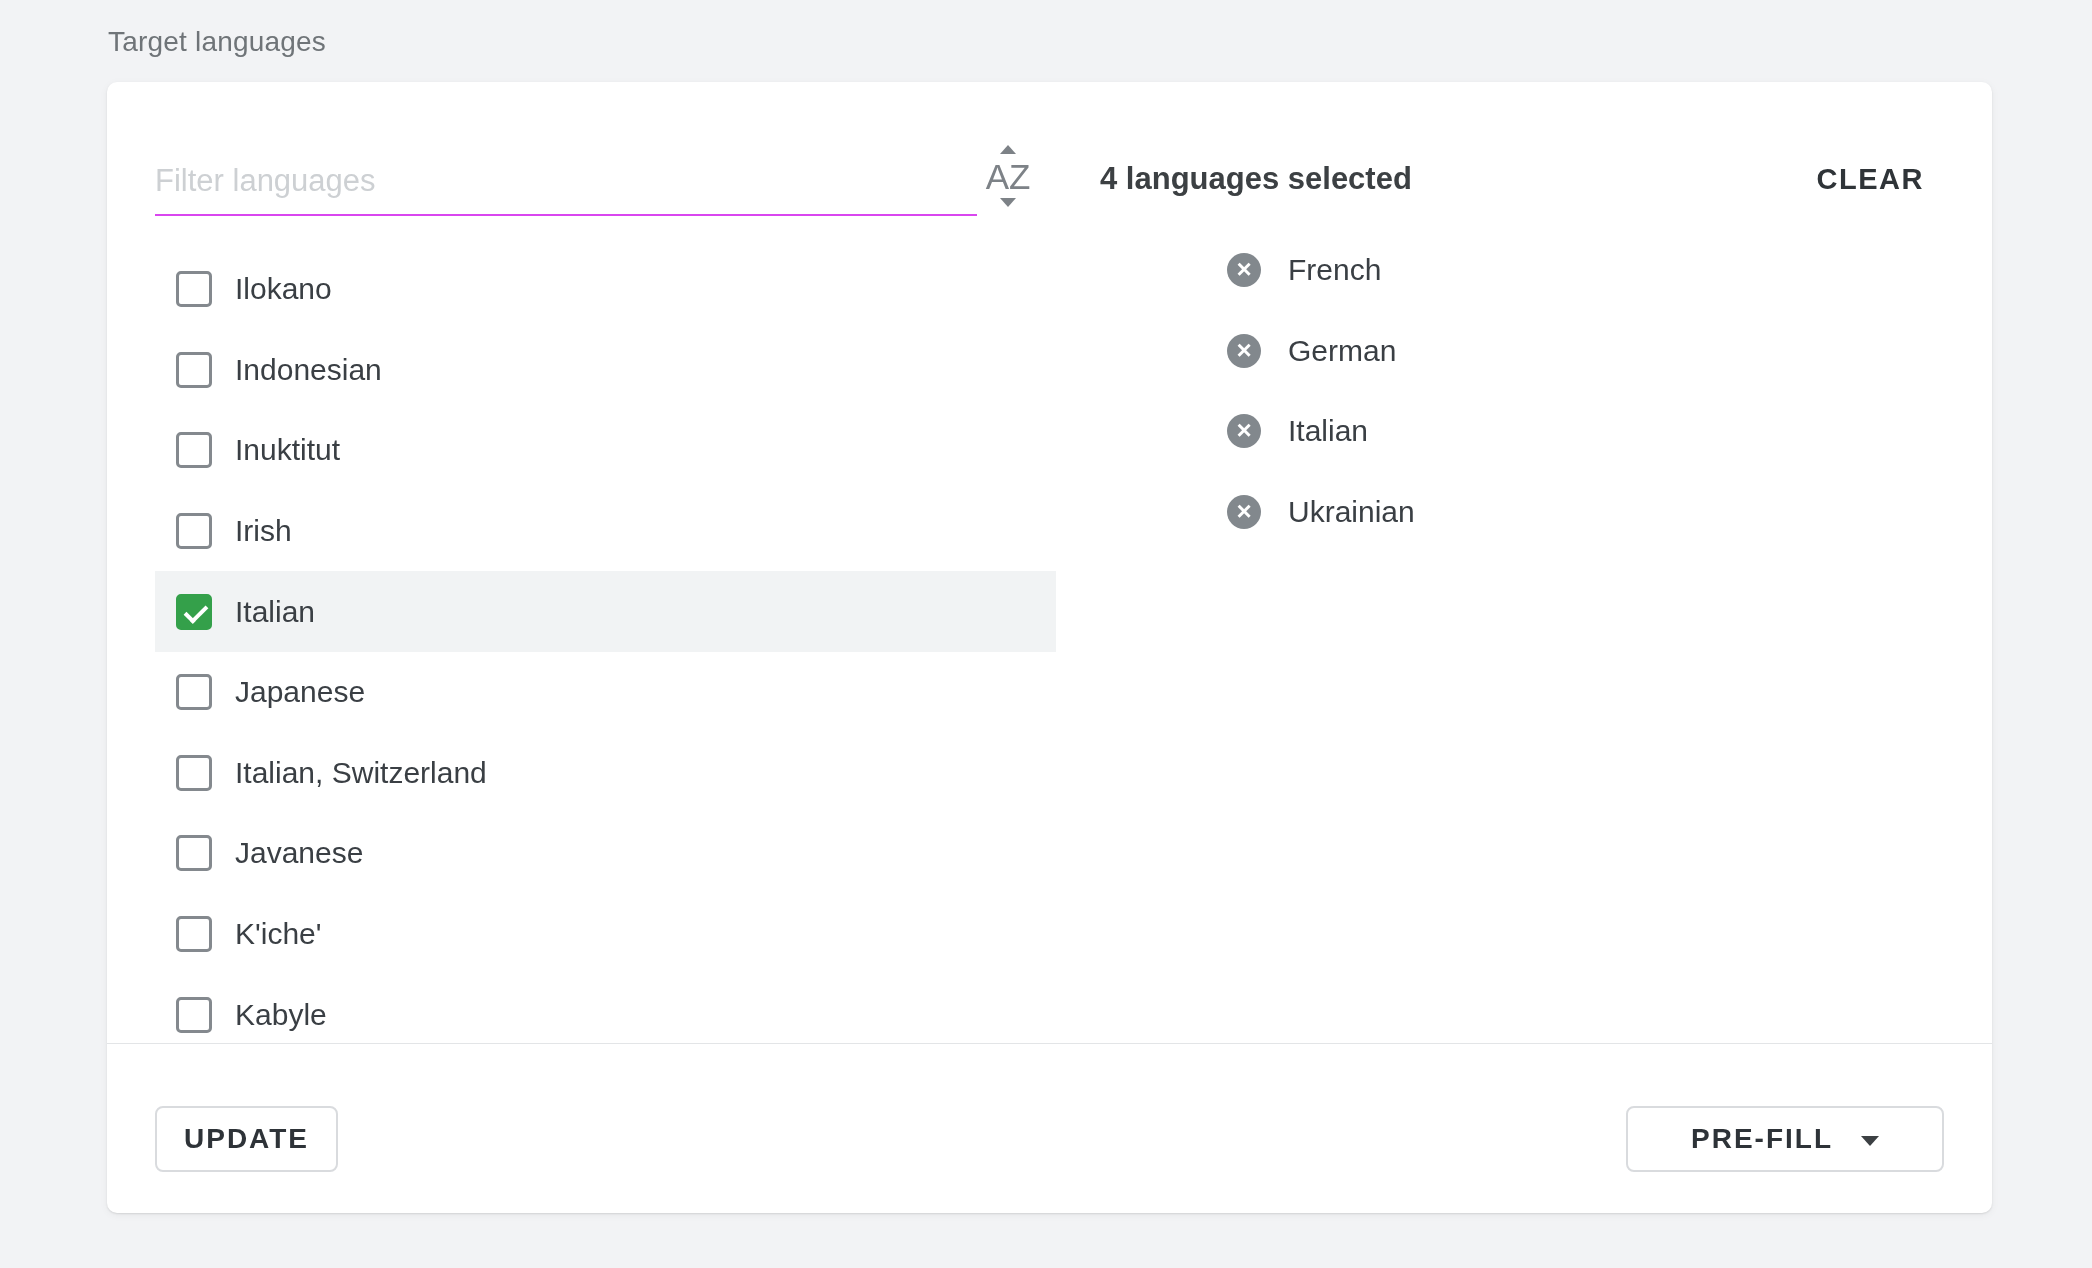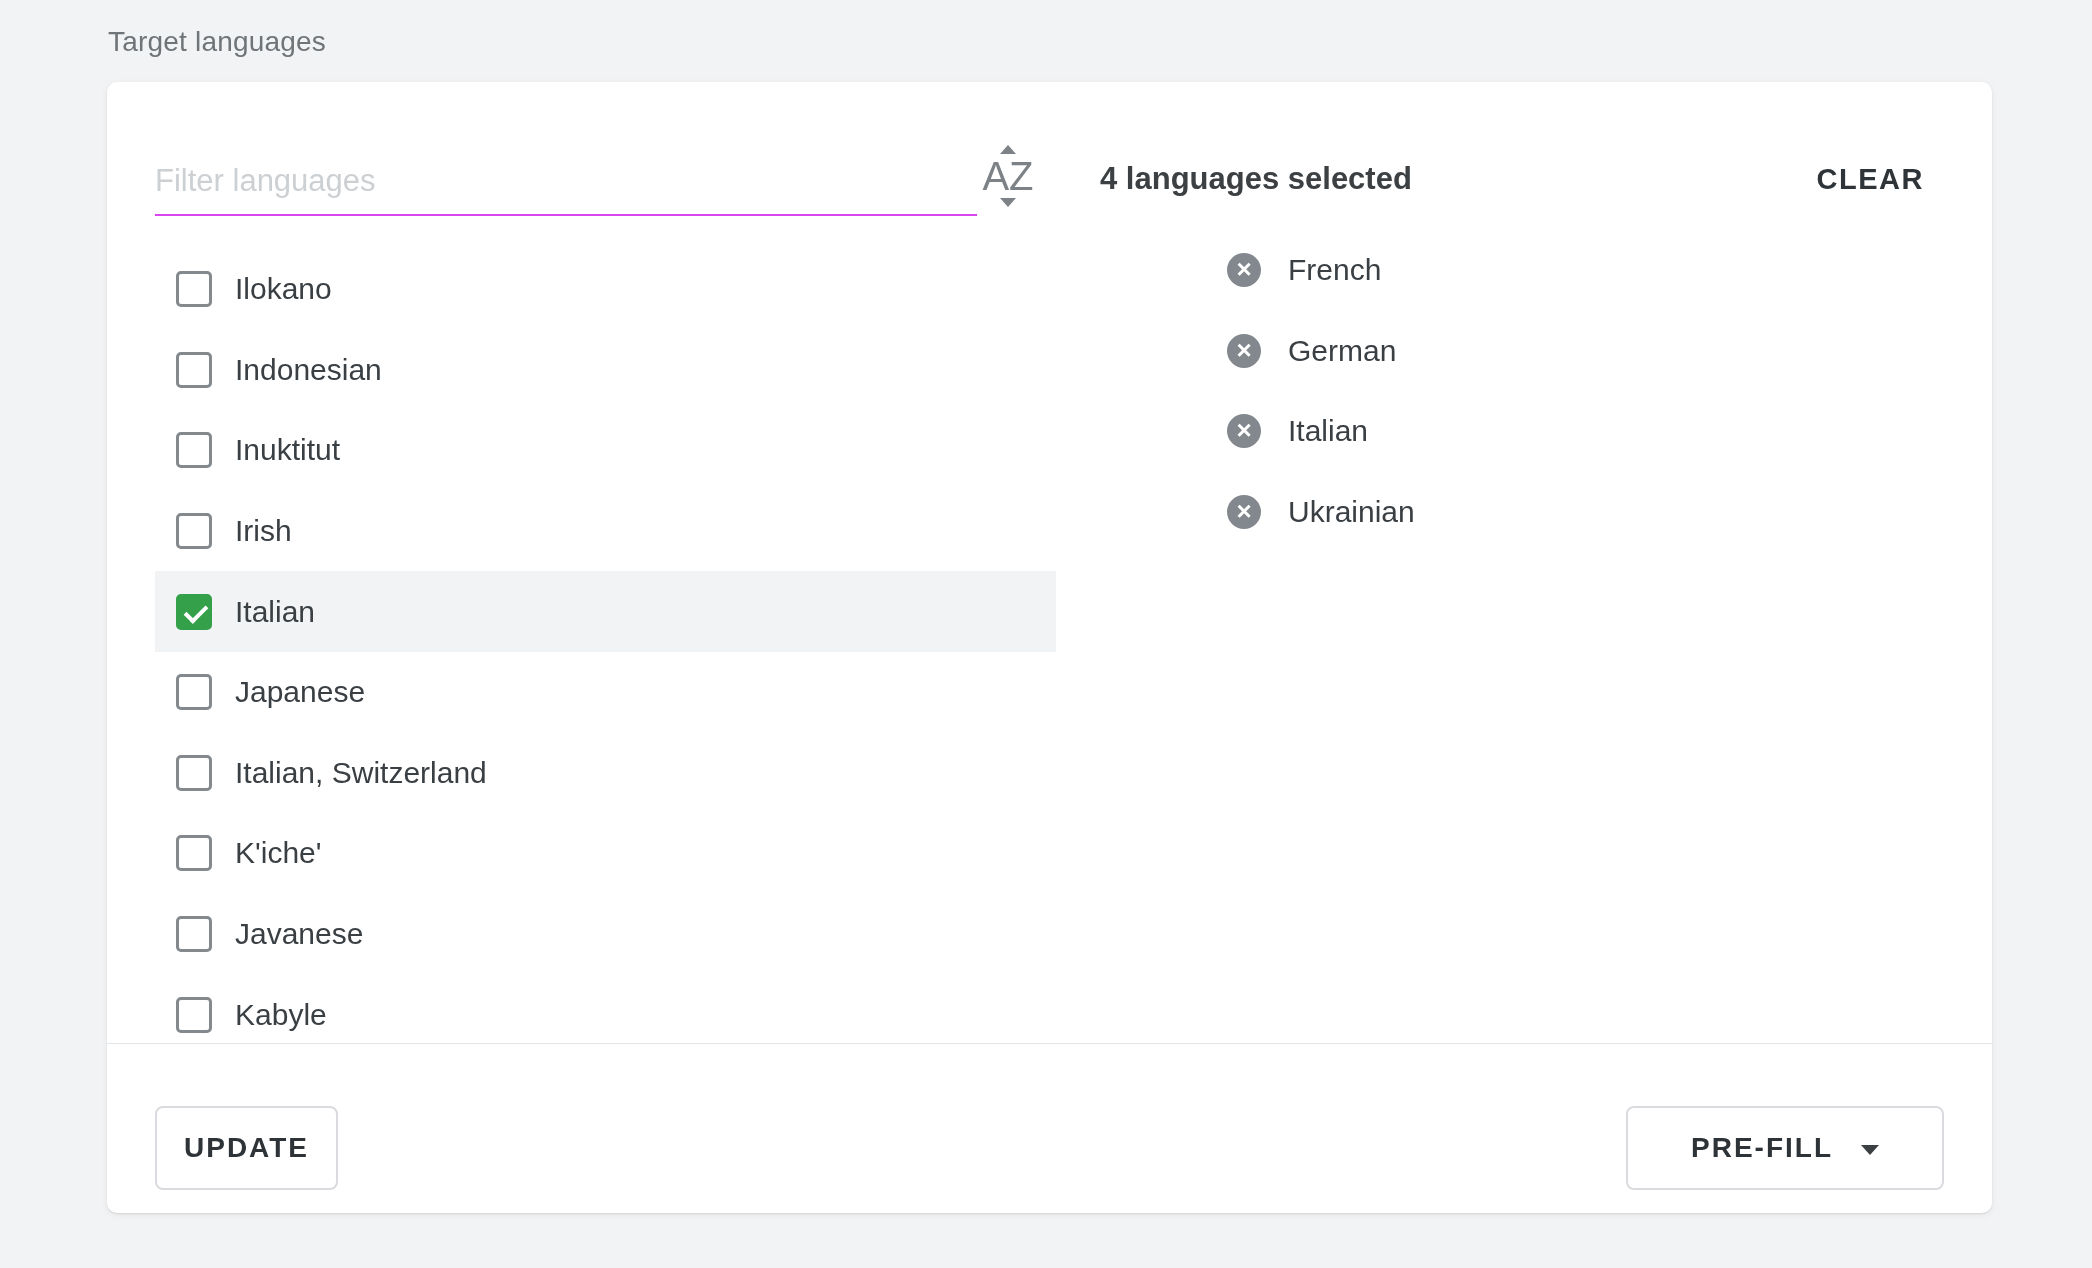--- a/index.html
+++ b/index.html
@@ -31,21 +31,21 @@
     background:transparent;padding:0;box-sizing:border-box;
   }
   .filter-input::placeholder{color:#cdd0d3;opacity:1;}
 
   .sort-icon{
     position:absolute;left:872px;top:64px;width:58px;height:60px;
     cursor:pointer;
   }
   .sort-letters{
     position:absolute;left:50%;top:50%;transform:translate(-50%,-50%);
-    font-size:40px;color:#7d8287;letter-spacing:0px;line-height:1;
+    font-size:35px;color:#7d8287;letter-spacing:0px;line-height:1;
     font-weight:400;
   }
   .tri{position:absolute;left:50%;width:0;height:0;border-left:8px solid transparent;border-right:8px solid transparent;}
   .tri.up{top:-1px;transform:translateX(-50%);border-bottom:9px solid #7d8287;}
   .tri.down{bottom:-1px;transform:translateX(-50%);border-top:9px solid #7d8287;}
 
   
   .lang-list{
     position:absolute;left:48px;top:167px;width:901px;height:794px;
     overflow:hidden;
@@ -87,21 +87,21 @@
     cursor:pointer;flex:0 0 auto;
   }
   .remove-x{color:#ffffff;font-size:26px;font-weight:700;line-height:1;margin-top:-2px;}
   .sel-label{margin-left:27px;font-size:30px;color:#3a3f44;}
 
   
   .footer-divider{
     position:absolute;left:0;top:961px;width:100%;height:1px;background:#e3e5e7;
   }
   .btn{
-    position:absolute;top:1024px;height:84px;box-sizing:border-box;
+    position:absolute;top:1024px;height:66px;box-sizing:border-box;
     background:#fff;border:2px solid #d9dbde;border-radius:8px;
     font-family:inherit;font-size:28px;font-weight:700;color:#2e3338;
     letter-spacing:2px;cursor:pointer;
     display:flex;align-items:center;justify-content:center;
   }
   .update-btn{left:48px;padding:0 27px;}
   .prefill-btn{right:48px;width:318px;gap:28px;}
   .caret-down{
     width:0;height:0;border-left:9px solid transparent;border-right:9px solid transparent;
     border-top:10px solid #3c4043;margin-top:3px;
@@ -156,26 +156,26 @@
         <span class="lang-label">Japanese</span>
       </div>
 
       <div class="lang-row">
         <span class="checkbox"></span>
         <span class="lang-label">Italian, Switzerland</span>
       </div>
 
       <div class="lang-row">
         <span class="checkbox"></span>
+        <span class="lang-label">Javanese</span>
+      </div>
+
+      <div class="lang-row">
+        <span class="checkbox"></span>
         <span class="lang-label">K'iche'</span>
-      </div>
-
-      <div class="lang-row">
-        <span class="checkbox"></span>
-        <span class="lang-label">Javanese</span>
       </div>
 
       <div class="lang-row">
         <span class="checkbox"></span>
         <span class="lang-label">Kabyle</span>
       </div>
 
     </div>
 
     <div class="sel-header">

